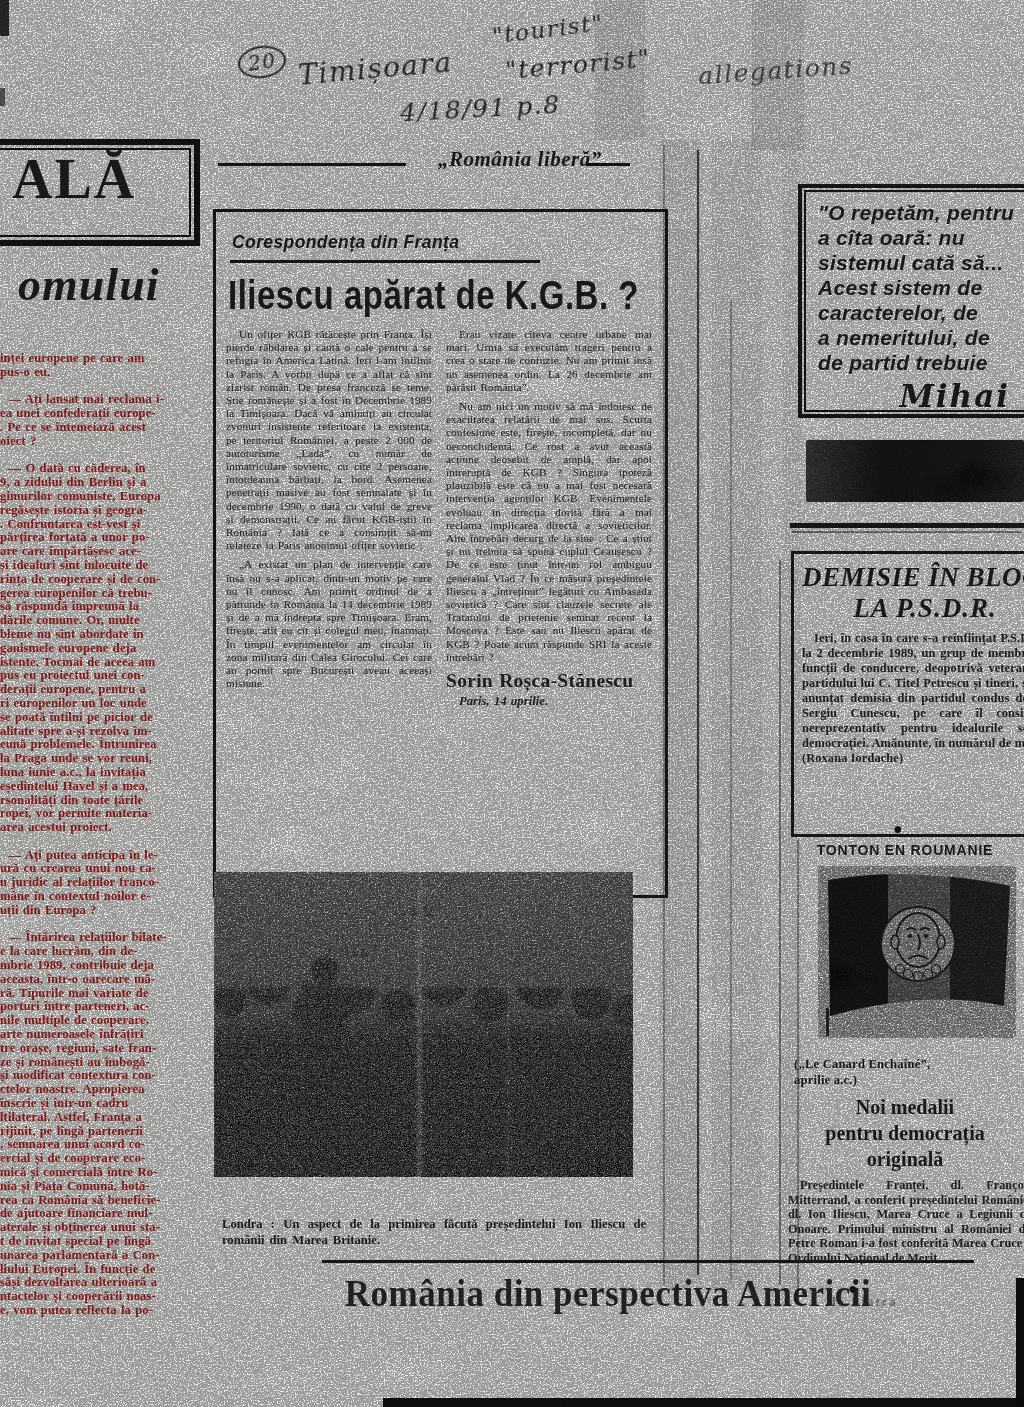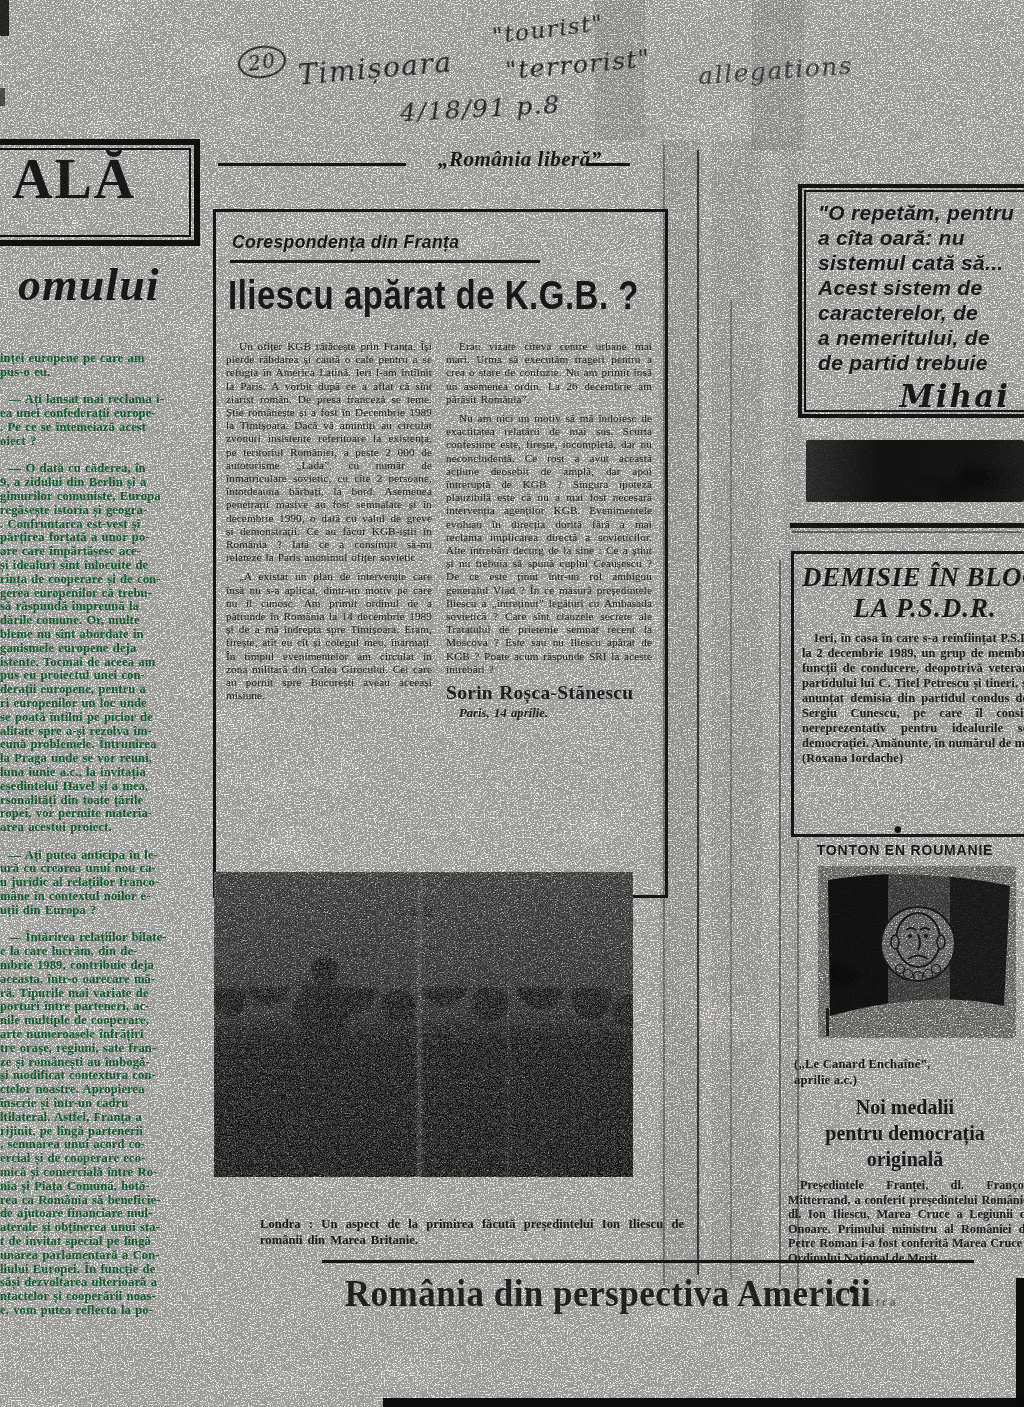--- a/index.html
+++ b/index.html
@@ -17,21 +17,21 @@
       letter-spacing:1.5px;filter:blur(.25px);white-space:nowrap;}
   .hw-circle{border:2.5px solid #333;border-radius:50%;padding:2px 8px;display:inline-block;}
   
   .rule{position:absolute;background:#151515;}
   .masthead{position:absolute;font-weight:bold;font-style:italic;font-size:21px;letter-spacing:.5px;filter:blur(.2px);}
   
   .lbox{position:absolute;border:6px solid #0d0d0d;background:#fbfaf7;}
   .lbox-inner{position:absolute;inset:3px;border:2px solid #0d0d0d;}
   .lbox-word{position:absolute;left:40px;top:2px;font-size:56px;font-weight:bold;letter-spacing:2px;}
   .lheadline{position:absolute;font-size:46px;font-weight:bold;font-style:italic;letter-spacing:1px;filter:blur(.2px);}
-  .lcol{position:absolute;font-size:12.6px;font-weight:bold;line-height:13.8px;color:#15803d;
+  .lcol{position:absolute;font-size:12.6px;font-weight:bold;line-height:13.8px;color:#b91c1c;
         letter-spacing:.1px;word-spacing:1px;}
   .lcol-line{height:13.8px;white-space:pre;overflow:visible;}
   
   .artbox{position:absolute;border:3px solid #141414;}
   .kicker{position:absolute;font-family:"Liberation Sans",sans-serif;font-weight:bold;font-style:italic;
           font-size:17.5px;letter-spacing:.4px;filter:blur(.2px);}
   .kicker-rule{position:absolute;background:#141414;}
   .headline{position:absolute;font-family:"Liberation Sans",sans-serif;font-weight:bold;font-size:33px;
             letter-spacing:.5px;transform:scaleY(1.22);transform-origin:top left;white-space:nowrap;filter:blur(.25px);}
   .cols{position:absolute;display:flex;gap:14px;}
@@ -55,21 +55,21 @@
       radial-gradient(circle 25px at 78% -2%,#0b0b0b 97%,transparent),
       radial-gradient(circle 20px at 90% 6%,#0e0e0e 97%,transparent),
       radial-gradient(circle 16px at 99% 12%,#111 97%,transparent),
       linear-gradient(rgba(0,0,0,0) 0 14%, #0a0a0a 30%, #050505 100%);}
   .photo .figure-tall{position:absolute;left:21%;top:28%;width:11%;height:72%;filter:blur(1px);
     background:radial-gradient(circle 14px at 50% 6%,#0b0b0b 97%,transparent),
                linear-gradient(rgba(0,0,0,0) 0 9%, #090909 16%, #060606 100%);}
   .photo .lightstreak{position:absolute;top:0;bottom:0;background:rgba(245,245,240,.55);filter:blur(1px);}
   .photo .graffiti{position:absolute;color:rgba(35,35,35,.8);font-weight:bold;letter-spacing:3px;filter:blur(.6px);}
   .caption{position:absolute;font-weight:bold;font-size:12.6px;line-height:16px;text-align:justify;
-           word-spacing:2px;color:#1c1c1c;margin-left:38px;}
+           word-spacing:2px;color:#1c1c1c;}
   .bottom-headline{position:absolute;text-align:center;font-weight:bold;font-size:35px;letter-spacing:.5px;
            transform:scaleY(1.1);transform-origin:top left;color:#161616;filter:blur(.55px);opacity:.93;}
   
   .quote-outer{position:absolute;border:4px solid #141414;background:rgba(251,250,247,.6);}
   .quote-inner{position:absolute;inset:2px;border:2px solid #141414;padding:8px 0 0 12px;overflow:visible;}
   .quote-line{font-family:"Liberation Sans",sans-serif;font-weight:bold;font-style:italic;font-size:21px;
               line-height:25px;letter-spacing:.3px;color:#1c1c1c;white-space:nowrap;filter:blur(.3px);}
   .quote-sig{position:absolute;right:-6px;bottom:-4px;font-family:"DejaVu Serif",serif;font-style:italic;
              font-weight:bold;font-size:31px;letter-spacing:2px;filter:blur(.3px);}
   .blackrect{position:absolute;background:linear-gradient(90deg,#3a3a3a,#0e0e0e 35%,#131313 80%,#222);
@@ -203,21 +203,21 @@
       <div class="lcol-line">ntactelor și cooperării noas-</div>
       <div class="lcol-line">e, vom putea reflecta la po-</div>
     </div>
 
   
   <div class="artbox" style="left:213px;top:209px;width:449px;height:683px;">
     <div class="kicker" style="left:16px;top:20px;">Corespondența din Franța</div>
     <div class="kicker-rule" style="left:14px;top:48px;width:310px;height:3px;"></div>
     <div class="kicker-rule" style="left:500px;top:48px;width:0;height:3px;"></div>
     <div class="headline" style="left:12px;top:60px;">Iliescu apărat de K.G.B. ?</div>
-    <div class="cols" style="left:10px;top:128px;width:432px;height:556px;">
+    <div class="cols" style="left:10px;top:116px;width:432px;height:556px;">
       <div class="col">
 
       <p class="para">Un ofițer KGB rătăcește prin Franța. Își pierde răbdarea și caută o cale pentru a se refugia în America Latină. Ieri l-am întîlnit la Paris. A vorbit după ce a aflat că sînt ziarist român. De presa franceză se teme. Știe românește și a fost în Decembrie 1989 la Timișoara. Dacă vă amintiți au circulat zvonuri insistente referitoare la existența, pe teritoriul României, a peste 2 000 de autoturisme „Lada”, cu număr de înmatriculare sovietic, cu cîte 2 persoane, întotdeauna bărbați, la bord. Asemenea penetrații masive au fost semnalate și în decembrie 1990, o dată cu valul de greve și demonstrații. Ce au făcut KGB-iștii în România ? Iată ce a consimțit să-mi relateze la Paris anonimul ofițer sovietic :</p>
           <p class="para">„A existat un plan de intervenție care însă nu s-a aplicat, dintr-un motiv pe care nu îl cunosc. Am primit ordinul de a pătrunde în România la 14 decembrie 1989 și de a mă îndrepta spre Timișoara. Eram, firește, atît eu cît și colegul meu, înarmați. În timpul evenimentelor am circulat în zona militară din Calea Girocului. Cei care au pornit spre București aveau aceeași misiune.</p>
         </div>
       <div class="col">
         <div>
 
         <p class="para">Erau vizate cîteva centre urbane mai mari. Urma să executăm trageri pentru a crea o stare de confuzie. Nu am primit însă un asemenea ordin. La 26 decembrie am părăsit România”.</p>
             <p class="para">Nu am nici un motiv să mă îndoiesc de exactitatea relatării de mai sus. Scurta confesiune este, firește, incompletă, dar nu neconcludentă. Ce rost a avut această acțiune deosebit de amplă, dar apoi întreruptă de KGB ? Singura ipoteză plauzibilă este că nu a mai fost necesară intervenția agenților KGB. Evenimentele evoluau în direcția dorită fără a mai reclama implicarea directă a sovieticilor. Alte întrebări decurg de la sine : Ce a știut și nu trebuia să spună cuplul Ceaușescu ? De ce este ținut într-un rol ambiguu generalul Vlad ? În ce măsură președintele Iliescu a „întreținut” legături cu Ambasada sovietică ? Care sînt clauzele secrete ale Tratatului de prietenie semnat recent la Moscova ? Este sau nu Iliescu apărat de KGB ? Poate acum răspunde SRI la aceste întrebări ?</p>

